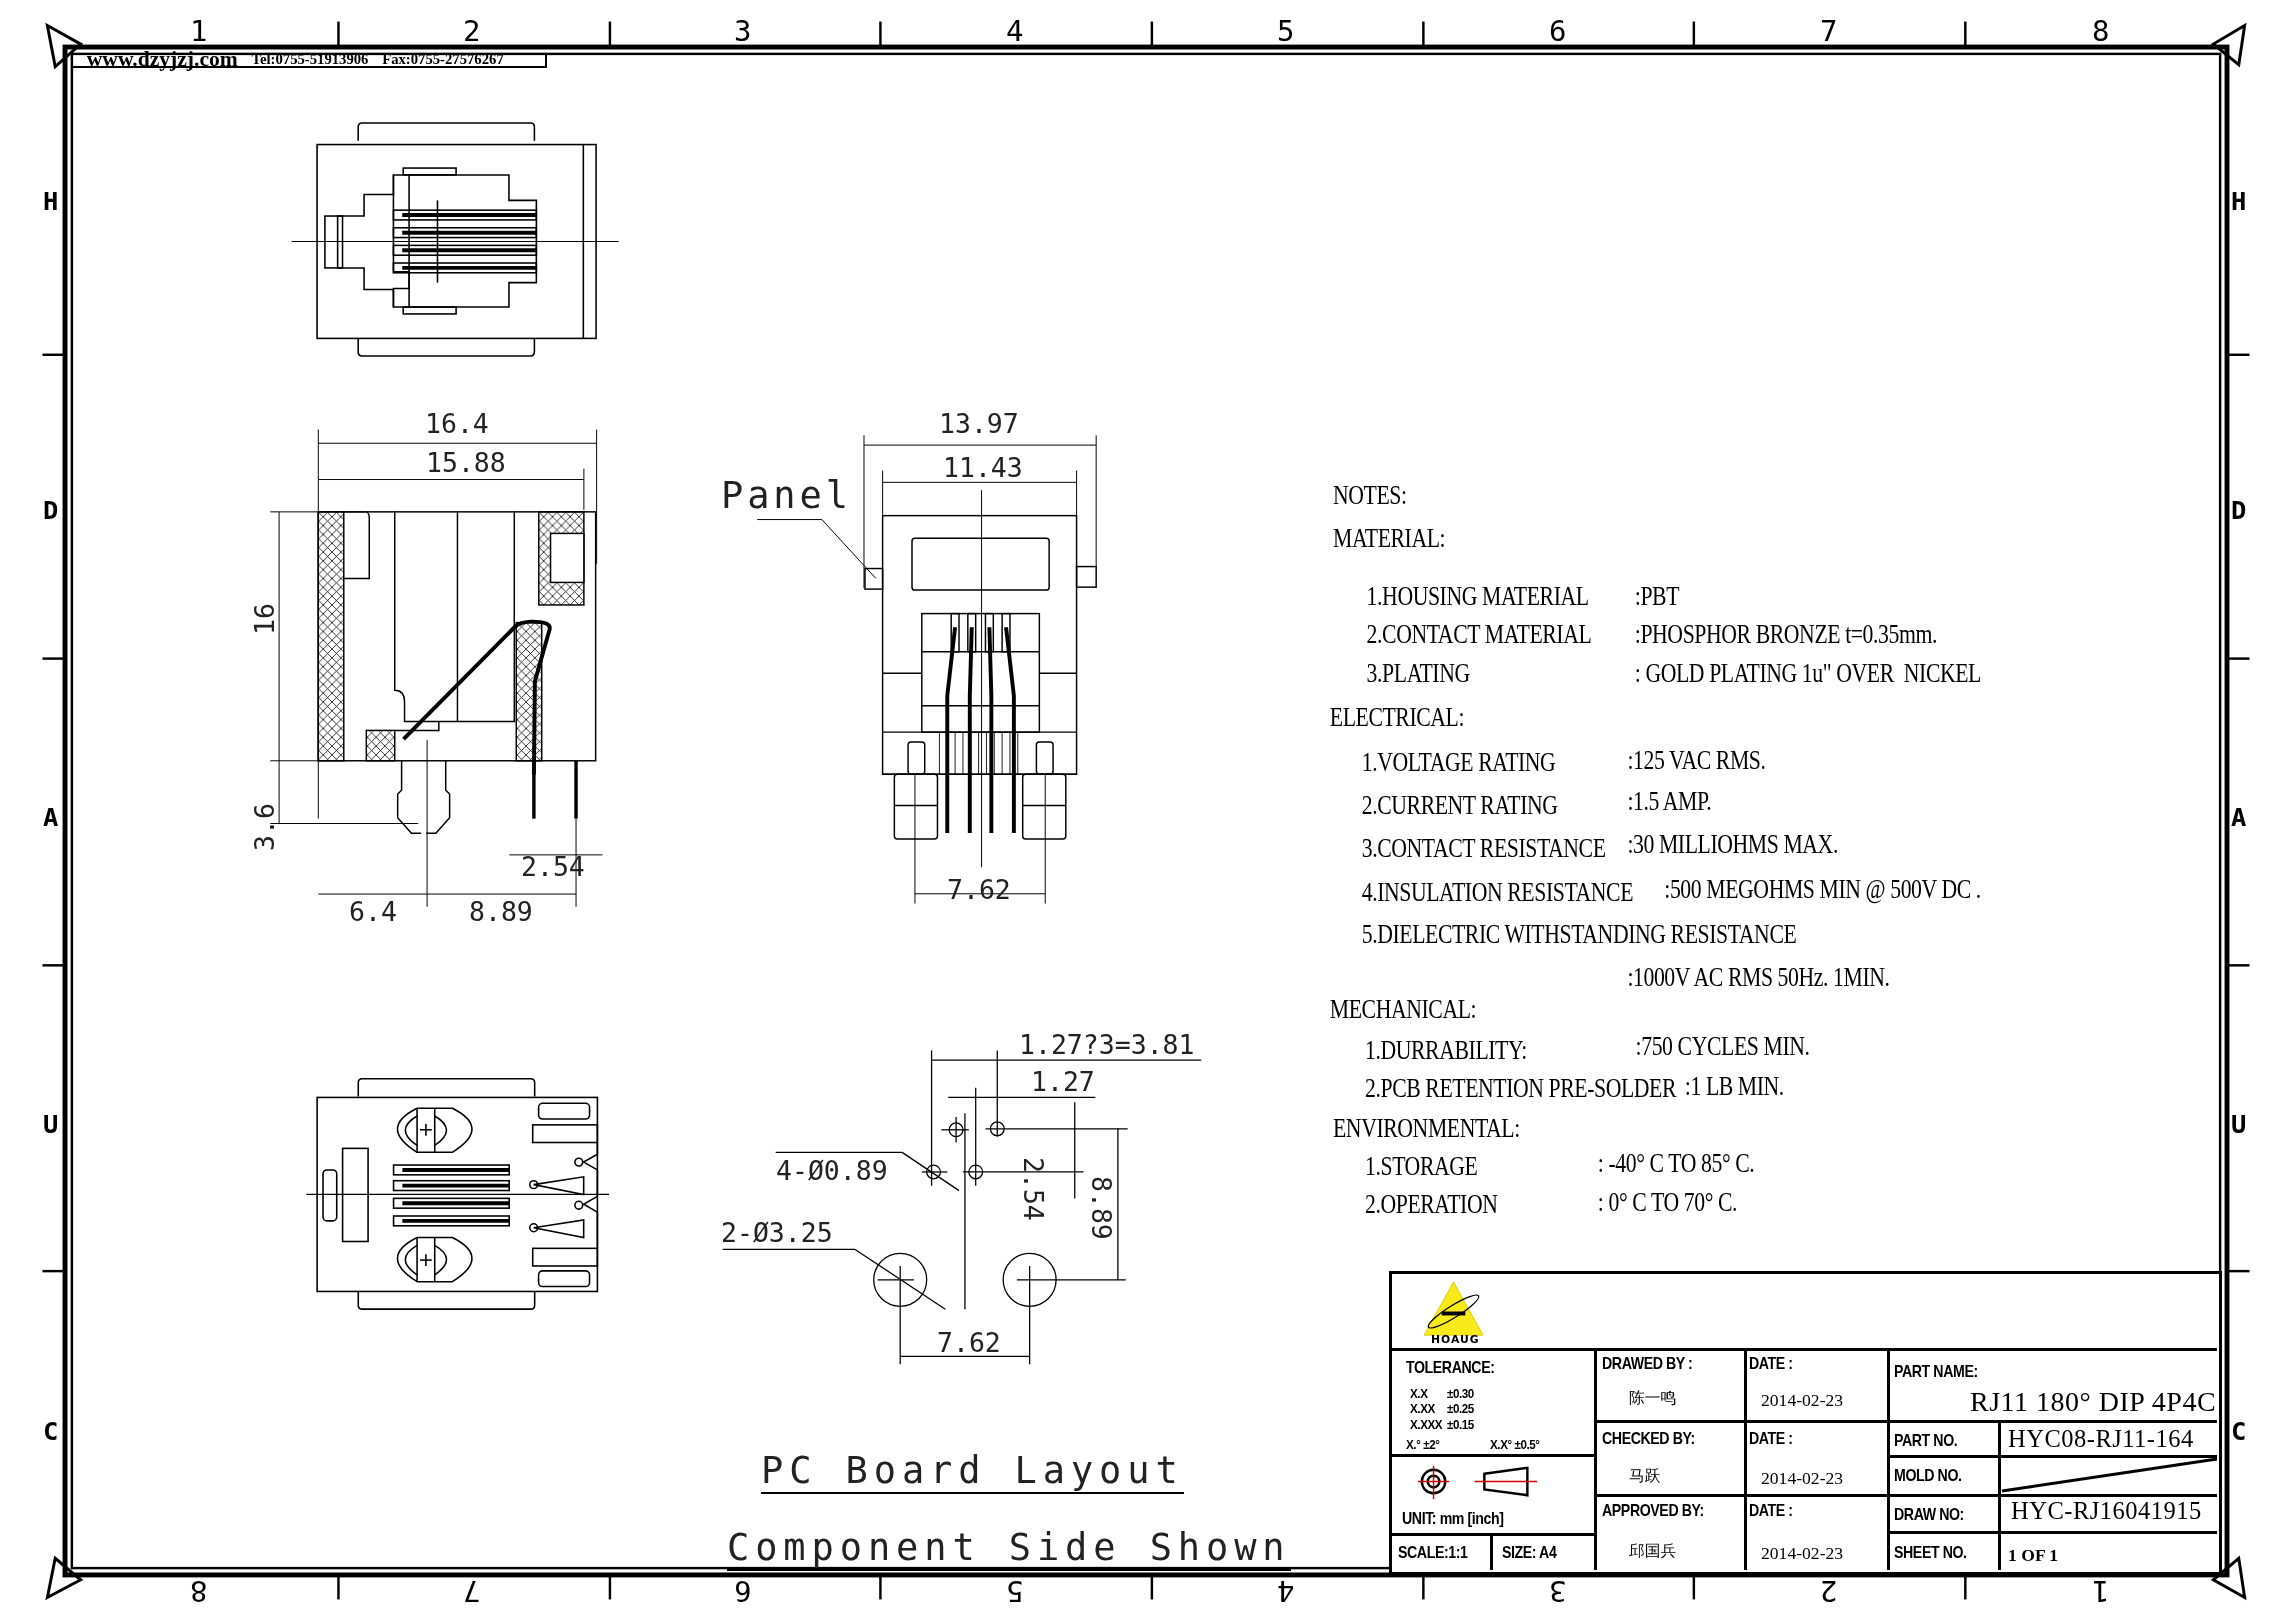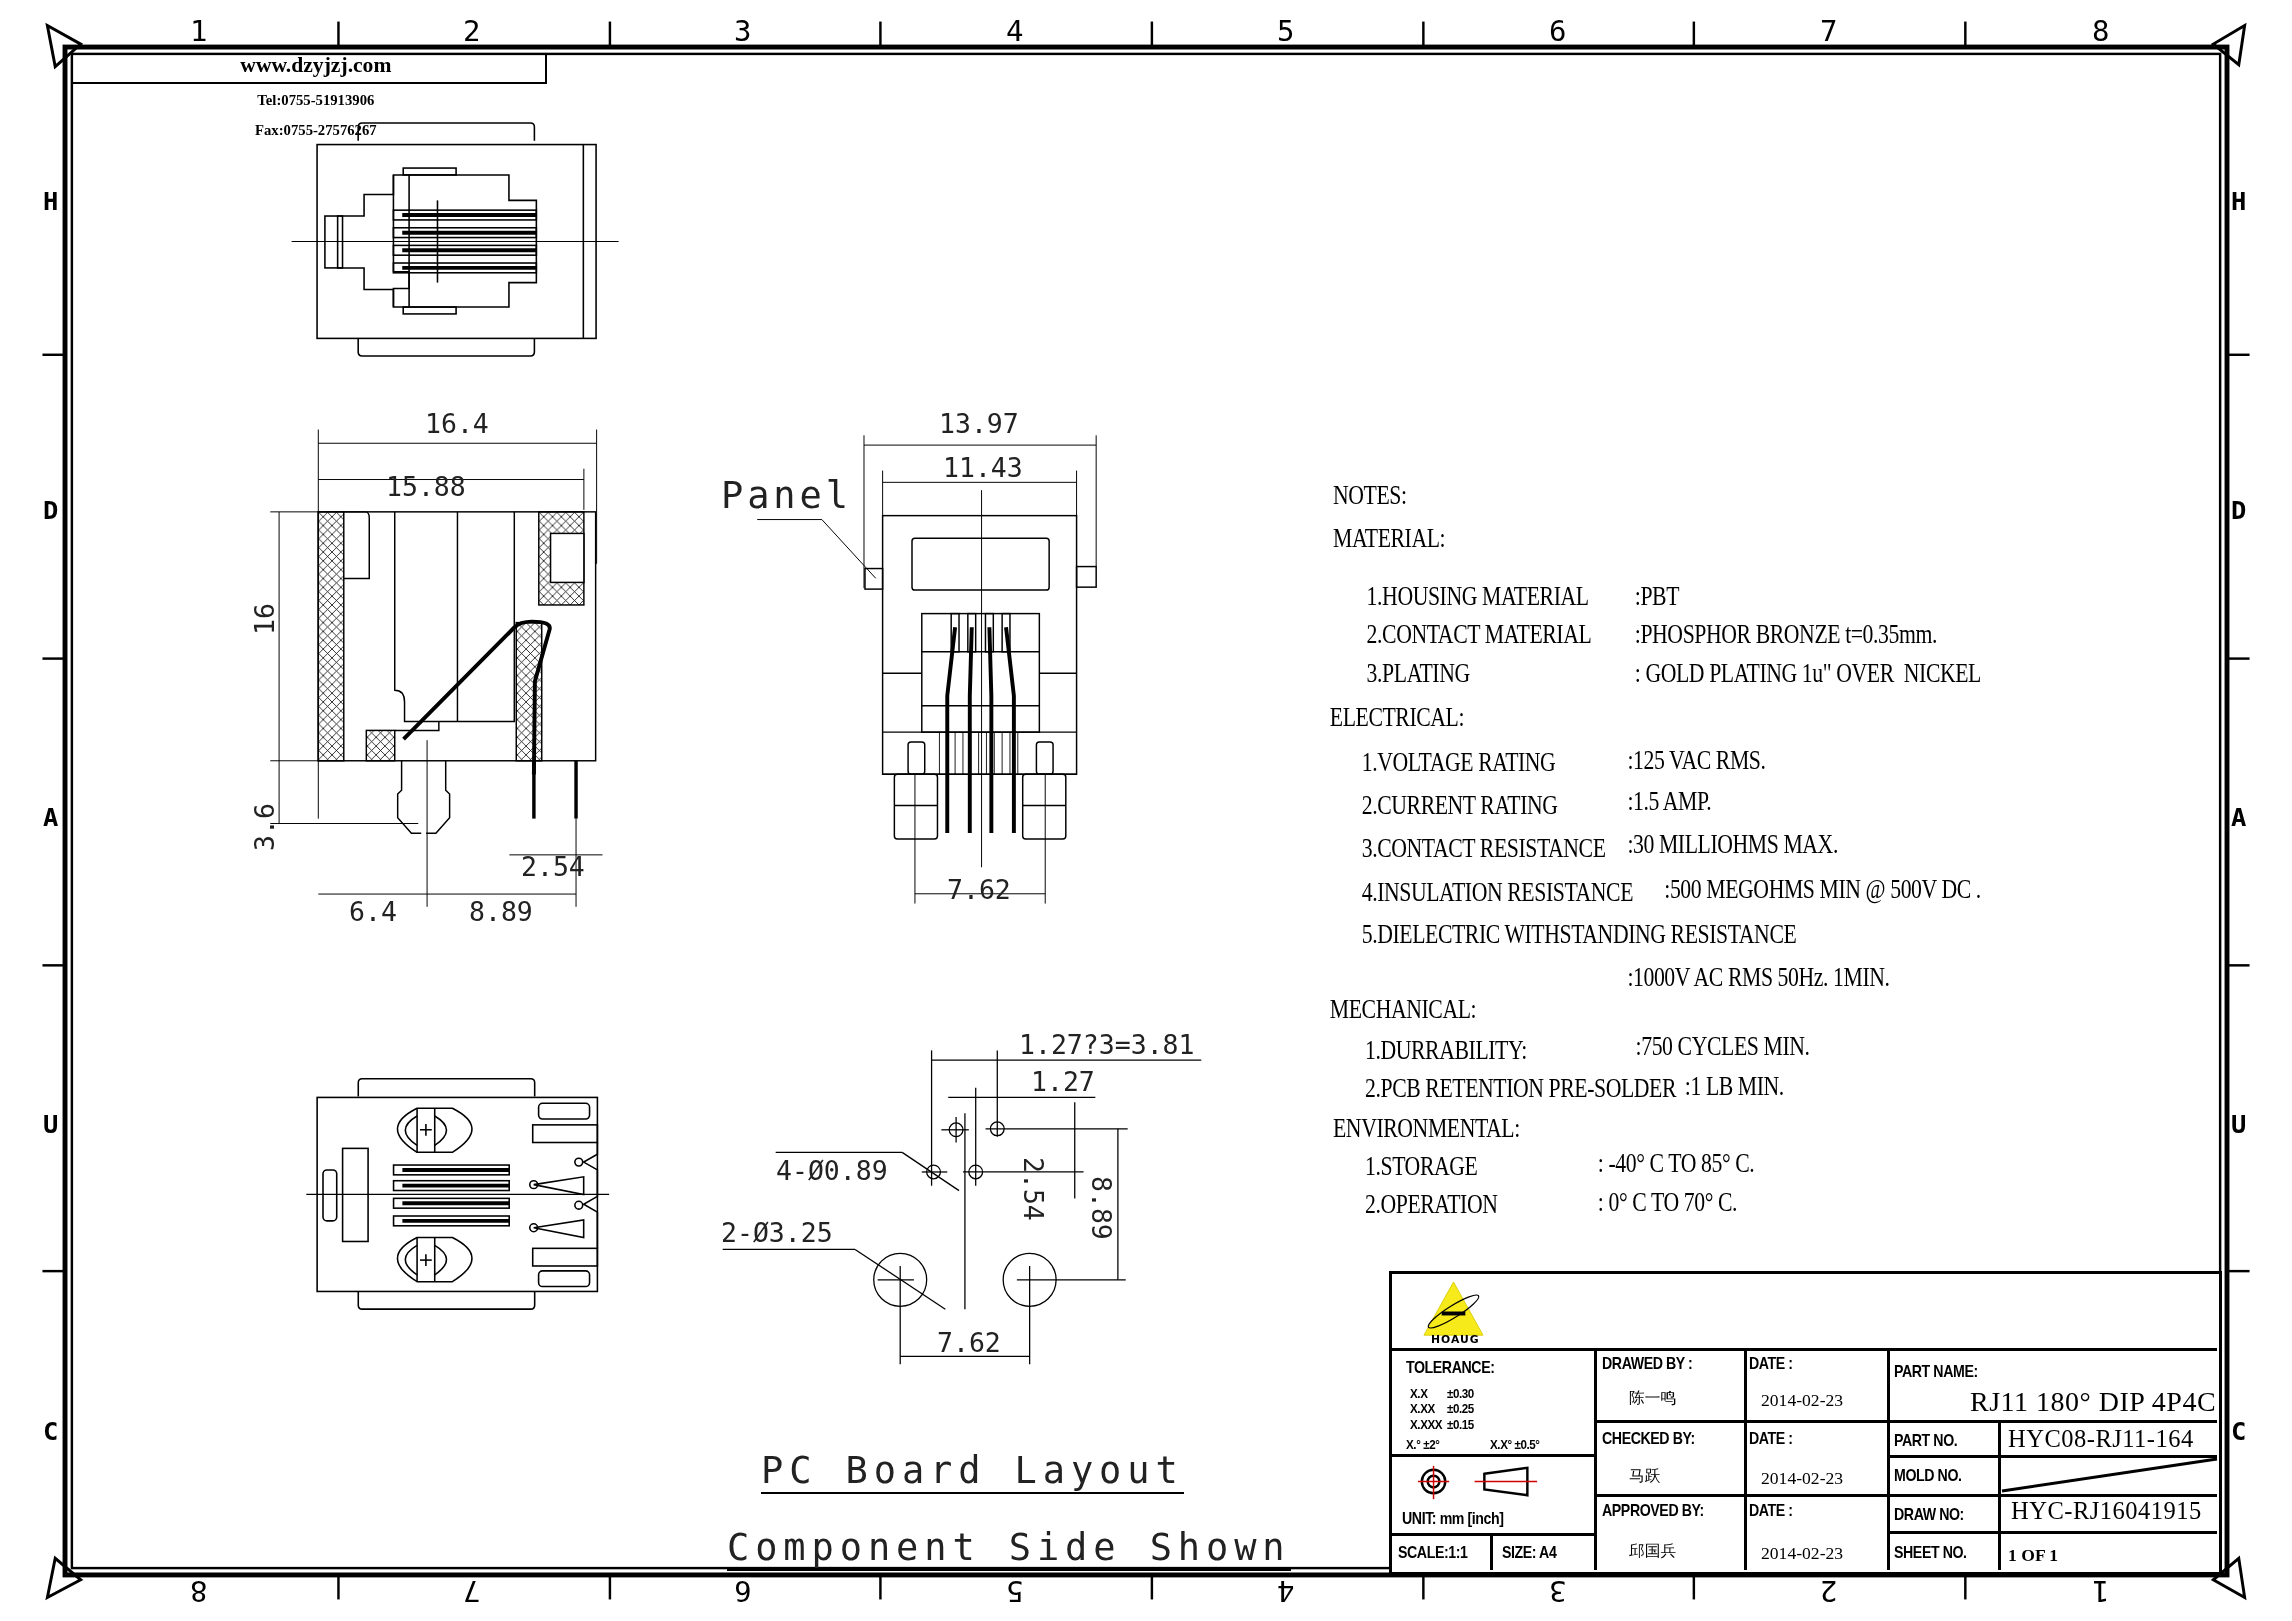--- a/index.html
+++ b/index.html
@@ -1,18 +1,18 @@
 <!DOCTYPE html>
 <html><head>
 <meta charset="utf-8">
 <style>
   html,body{margin:0;padding:0;background:#fff;}
   body{width:2293px;height:1621px;position:relative;overflow:hidden;font-family:"Liberation Sans",sans-serif;color:#000;}
   .abs{position:absolute;}
-  .web-box{position:absolute;left:71px;top:53px;width:476px;height:31px;border:2.9px solid #000;border-left:none;border-top:none;box-sizing:border-box;display:flex;align-items:center;padding-left:15.7px;gap:13.7px;font-family:"Liberation Serif",serif;font-weight:bold;flex-direction:column;}
+  .web-box{position:absolute;left:71px;top:53px;width:476px;height:15px;border:2.9px solid #000;border-left:none;border-top:none;box-sizing:border-box;display:flex;align-items:center;padding-left:15.7px;gap:13.7px;font-family:"Liberation Serif",serif;font-weight:bold;}
   .web-url{font-size:21.6px;}
   .web-contact{font-size:14.7px;}
   .notes{position:absolute;left:1333px;top:480px;width:863px;font-family:"Liberation Serif",serif;font-size:26.5px;letter-spacing:-0.5px;transform:scaleX(0.82);transform-origin:left top;}
   .notes .row{position:absolute;white-space:pre;}
   .tb{position:absolute;left:1389px;top:1271px;width:833px;height:304px;border:3.9px solid #000;box-sizing:border-box;background:#fff;}
   .lbl{font-family:"Liberation Sans",sans-serif;font-weight:bold;font-size:16.7px;letter-spacing:-0.5px;transform:scaleX(0.85);transform-origin:left top;white-space:nowrap;}
   .val{font-family:"Liberation Serif",serif;font-size:17.6px;white-space:nowrap;}
   .bigval{font-family:"Liberation Serif",serif;font-size:24.5px;white-space:nowrap;letter-spacing:0.5px;}
   .company{font-family:"DejaVu Serif",serif;font-size:45px;letter-spacing:2px;white-space:nowrap;}
   .hl{position:absolute;background:#000;}
@@ -160,21 +160,21 @@
 
   <path d="M170,366 v30 l-4,4 v24 l14,16 h10"></path>
   <path d="M215,366 v30 l4,4 v24 l-14,16 h-10"></path>
   <line x1="196" y1="345" x2="196" y2="515" stroke-width="1"></line>
   <line x1="348" y1="425" x2="348" y2="515" stroke-width="1"></line>
   <line x1="85" y1="502" x2="348" y2="502" stroke-width="1"></line>
   <line x1="280" y1="462" x2="375" y2="462" stroke-width="1"></line>
 </svg>
 <div style="font-family:'DejaVu Sans Mono',monospace;font-size:26.5px;color:#222;">
   <div class="abs" style="left:425px;top:408px;">16.4</div>
-  <div class="abs" style="left:386px;top:447px;margin-top:24px;">15.88</div>
+  <div class="abs" style="left:426px;top:447px;">15.88</div>
   <div class="abs" style="left:249px;top:635px;transform:rotate(-90deg);transform-origin:left top;">16</div>
   <div class="abs" style="left:249px;top:851px;transform:rotate(-90deg);transform-origin:left top;">3.6</div>
   <div class="abs" style="left:521px;top:851px;">2.54</div>
   <div class="abs" style="left:349px;top:896px;">6.4</div>
   <div class="abs" style="left:469px;top:896px;">8.89</div>
 </div>
 
 <svg class="abs" style="left:706px;top:402px" width="412" height="529" fill="none" stroke="#000" stroke-width="1.5" viewBox="0 0 420 540">
   <line x1="161" y1="34" x2="161" y2="190" stroke-width="1"></line>
   <line x1="398" y1="34" x2="398" y2="168" stroke-width="1"></line>

